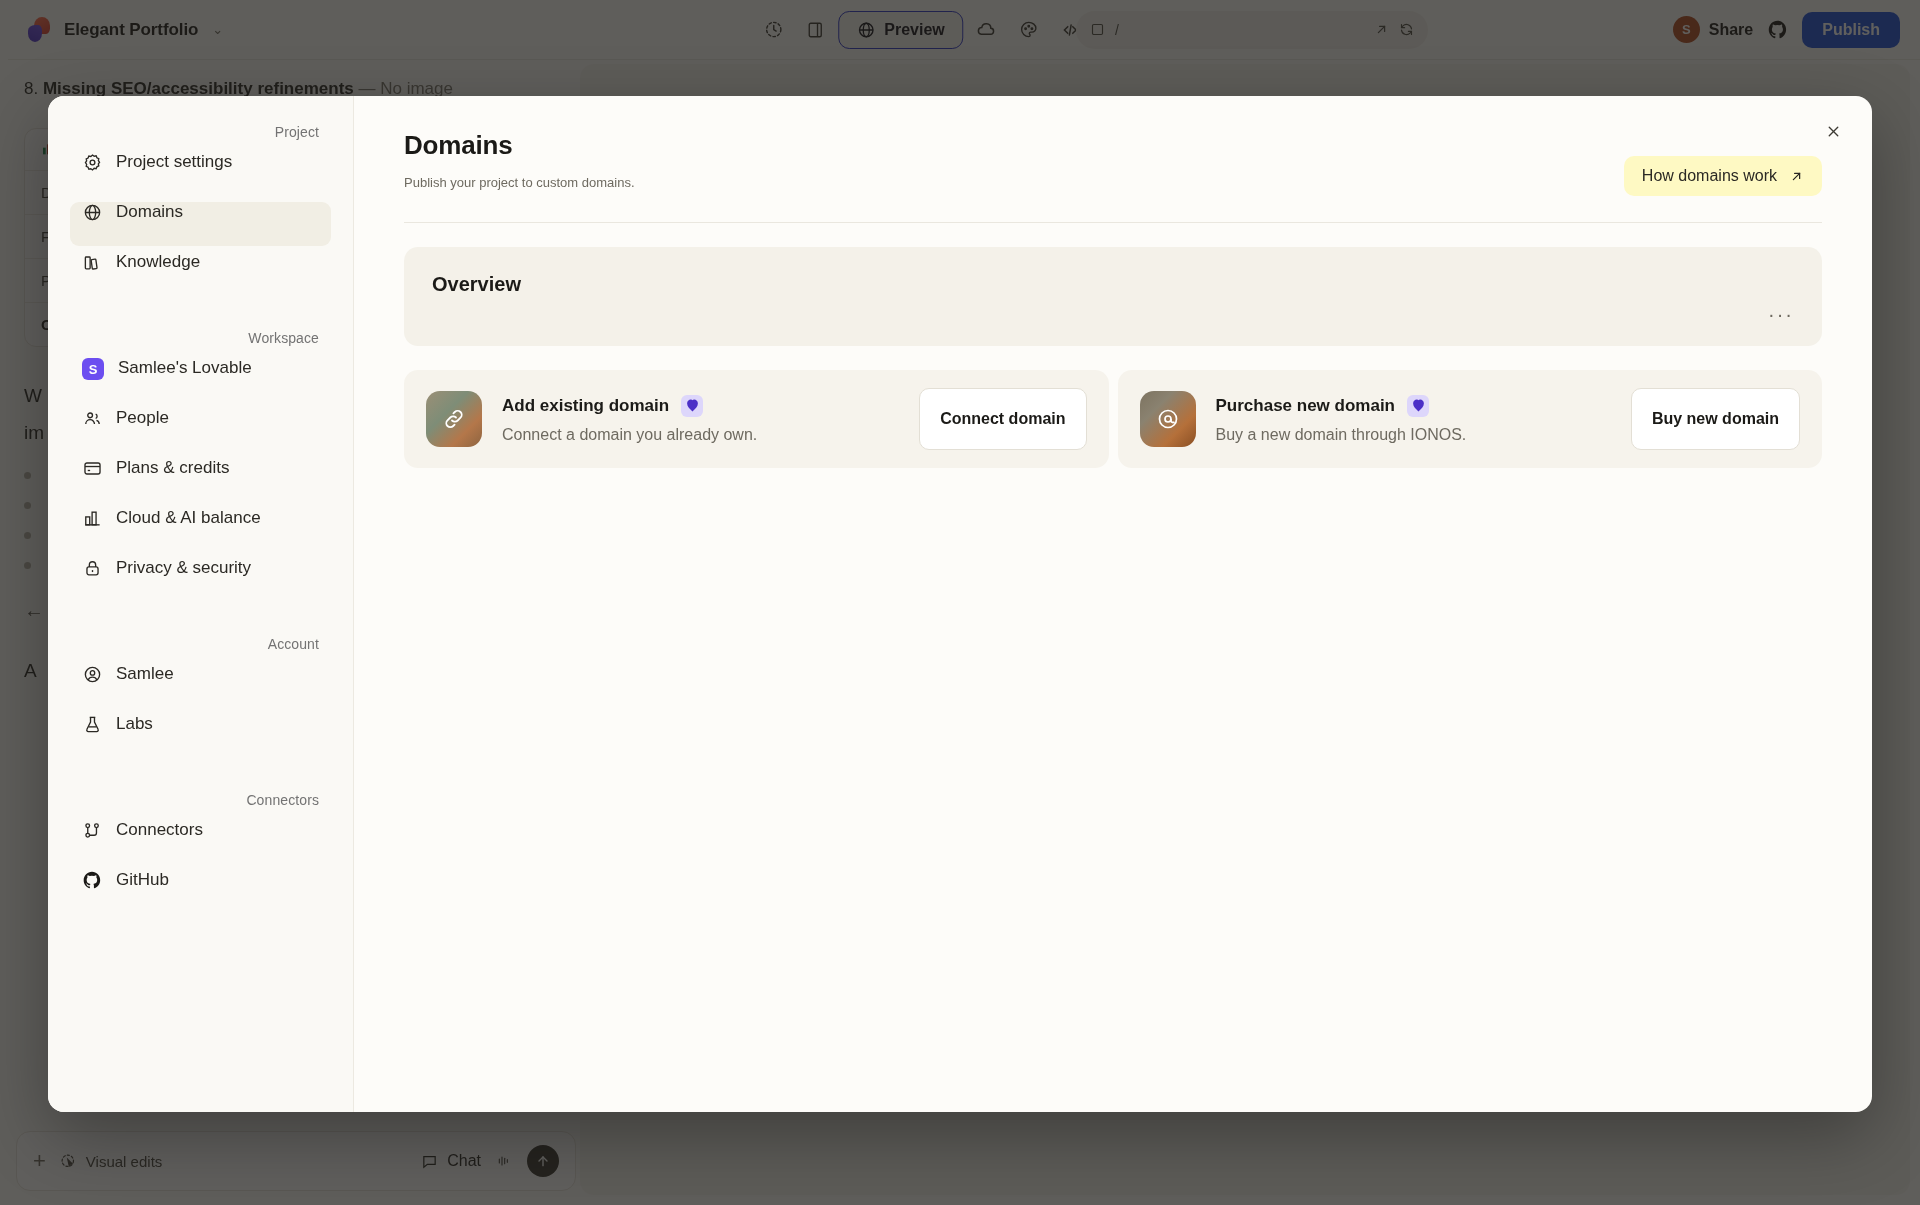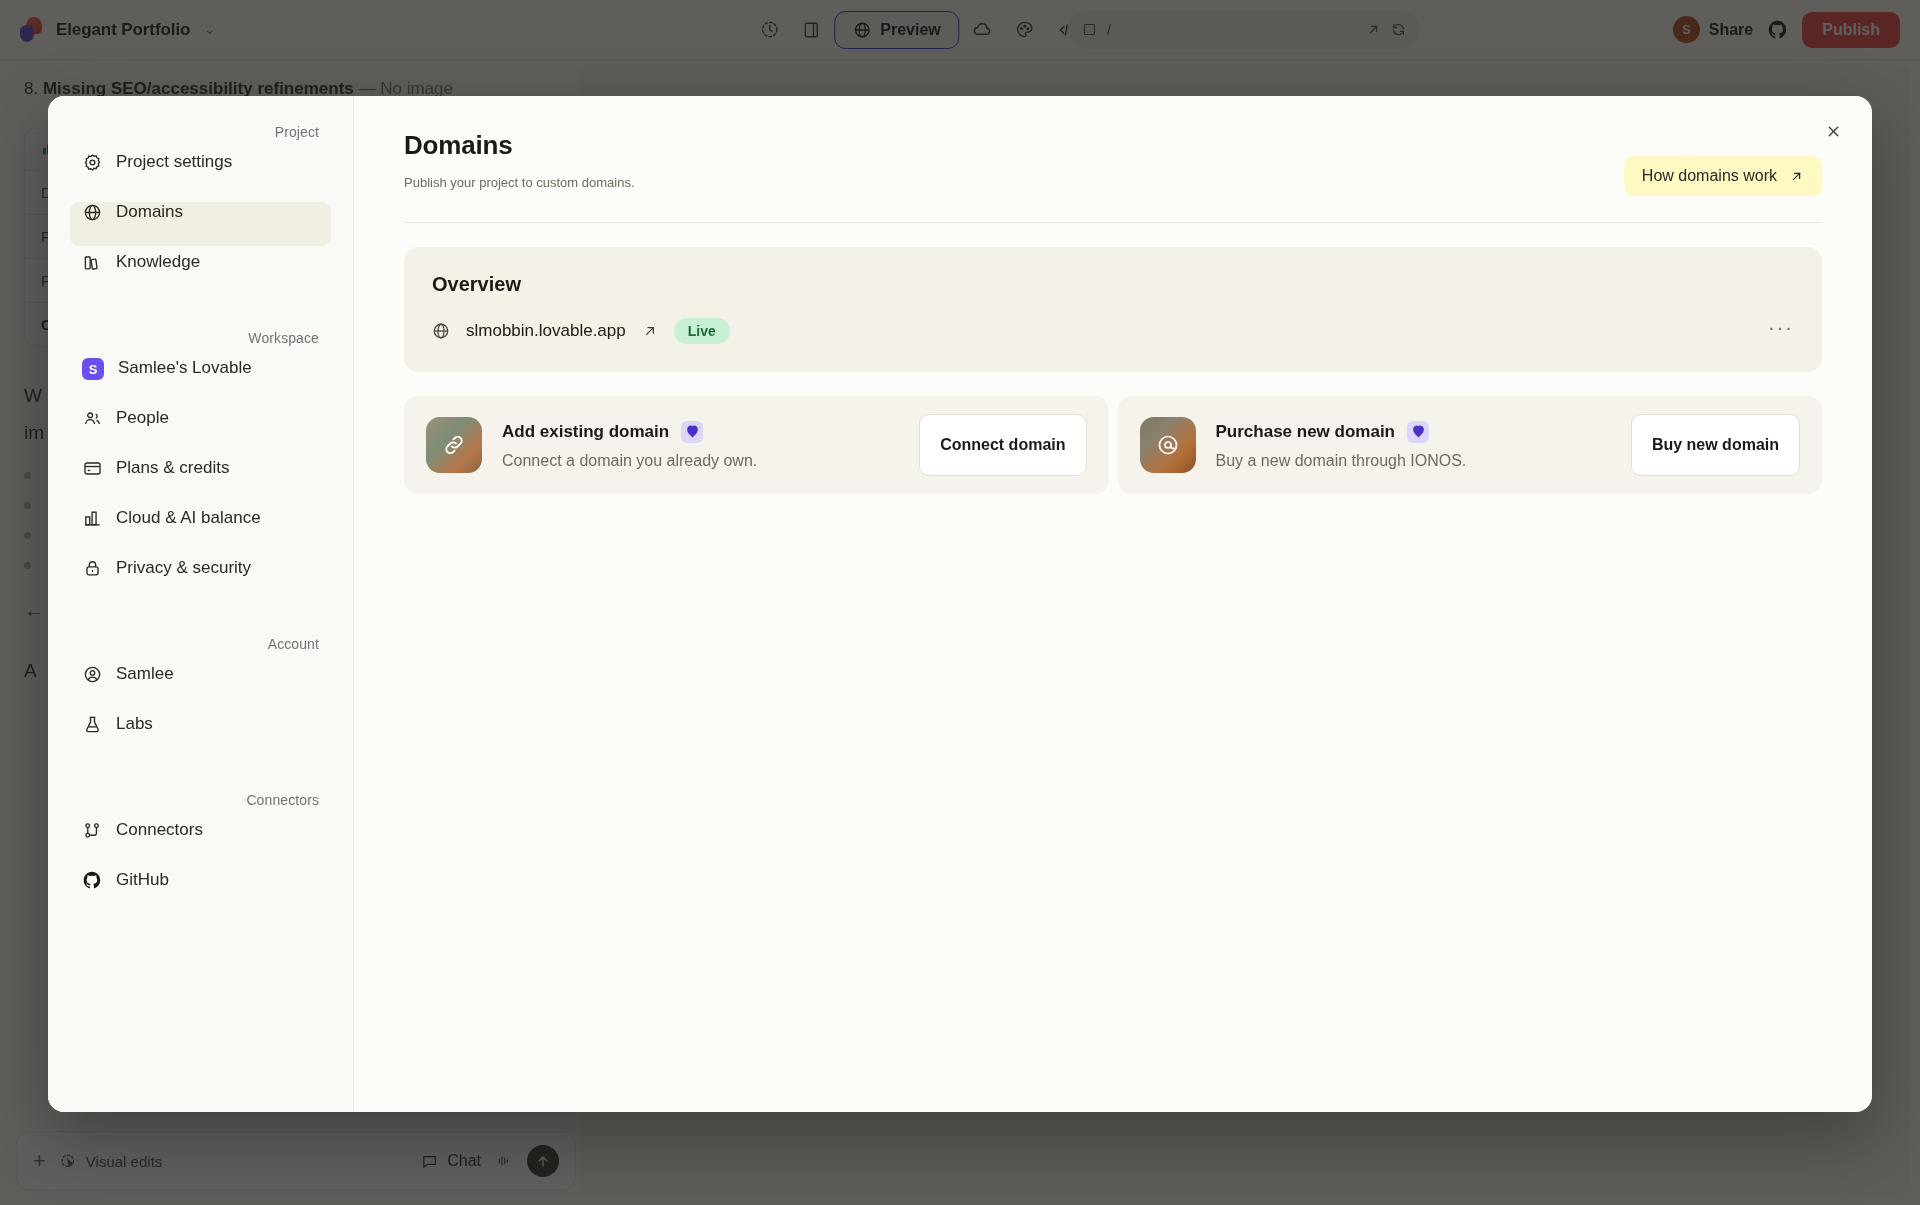--- a/index.html
+++ b/index.html
@@ -9,21 +9,21 @@
     overflow: hidden;
     background: #ffffff;
   }
 
   
   #app-root { position: absolute; inset: 0; background: #fcfbf8; }
   #app-dim { position: absolute; inset: 0; background: rgba(28,27,24,0.70); z-index: 50; }
 
   
   .topbar {
-    position: absolute; top: 0; left: 0; right: 0; height: 60px;
+    position: absolute; top: 0; left: 8px; right: 0; height: 60px;
     display: flex; align-items: center; padding: 0 20px;
     background: #fcfbf8; border-bottom: 1px solid #ece9e2;
   }
   .brand { display: flex; align-items: center; gap: 12px; }
   .brand-logo { width: 24px; height: 26px; position: relative; }
   .brand-logo .lobe-a {
     position:absolute; left:6px; top:0; width:16px; height:17px;
     background: linear-gradient(150deg,#ff6b4a,#d93b2b);
     border-radius: 60% 60% 30% 60% / 60% 60% 40% 40%;
   }
@@ -54,21 +54,21 @@
   .urlbar .spacer { flex: 1; }
   .topbar-right { margin-left:auto; display:flex; align-items:center; gap:14px; }
   .avatar {
     width: 27px; height: 27px; border-radius: 50%;
     background:#b24a1f; color:#fff; font-size: 13px; font-weight:600;
     display:flex; align-items:center; justify-content:center;
   }
   .share-btn { display:flex; align-items:center; gap:9px; font-size:16px; font-weight:600; color:#1b1a17; }
   .publish-btn {
     height: 36px; padding: 0 20px; border-radius: 10px;
-    background:#ef4444; color:#fff; font-size:16px; font-weight:600;
+    background:#1d4ed8; color:#fff; font-size:16px; font-weight:600;
     display:flex; align-items:center; border:none;
     font-family:"Liberation Sans",sans-serif;
   }
 
   
   .bg-chat { position:absolute; left:0; top:60px; width:580px; bottom:0; padding: 16px 24px; }
   .bg-line { font-size:17px; color:#2b2924; margin-bottom: 26px; line-height:1.5; }
   .bg-line b { font-weight:700; }
   .bg-line .muted { color:#7b776d; }
   .bg-card { border:1px solid #e8e4dc; border-radius:12px; background:#fff; margin-top:8px; }
@@ -522,37 +522,20 @@
               <polyline points="9,7 17,7 17,15"></polyline>
             </svg>
         </span>
       </button>
     </div>
 
     <div class="m-divider"></div>
 
     <section class="overview-card">
       <div class="ov-title">Overview</div>
-      <div class="ov-row">
-        <span>
-          <svg width="18" height="18" viewBox="0 0 24 24" fill="none" stroke="#4a463e" stroke-width="1.7">
-              <circle cx="12" cy="12" r="9"></circle>
-              <ellipse cx="12" cy="12" rx="4" ry="9"></ellipse>
-              <line x1="3" y1="12" x2="21" y2="12"></line>
-            </svg>
-        </span>
-        <span class="ov-domain">slmobbin.lovable.app</span>
-        <span class="ov-ext">
-          <svg width="16" height="16" viewBox="0 0 24 24" fill="none" stroke="currentColor" stroke-width="1.9" stroke-linecap="round">
-              <line x1="7" y1="17" x2="17" y2="7"></line>
-              <polyline points="9,7 17,7 17,15"></polyline>
-            </svg>
-        </span>
-        <span class="badge-live">Live</span>
-      </div>
       <div class="ov-more">···</div>
     </section>
 
     <div class="cards-row">
 
       <div class="act-card">
         <div class="act-thumb thumb-link">
           <svg width="24" height="24" viewBox="0 0 24 24" fill="none" stroke="#fff" stroke-width="1.8" stroke-linecap="round">
               <path d="M10 13.5a4 4 0 0 0 5.7 0l2.8-2.8a4 4 0 0 0-5.7-5.7l-1.4 1.4"></path>
               <path d="M14 10.5a4 4 0 0 0-5.7 0l-2.8 2.8a4 4 0 1 0 5.7 5.7l1.4-1.4"></path>

